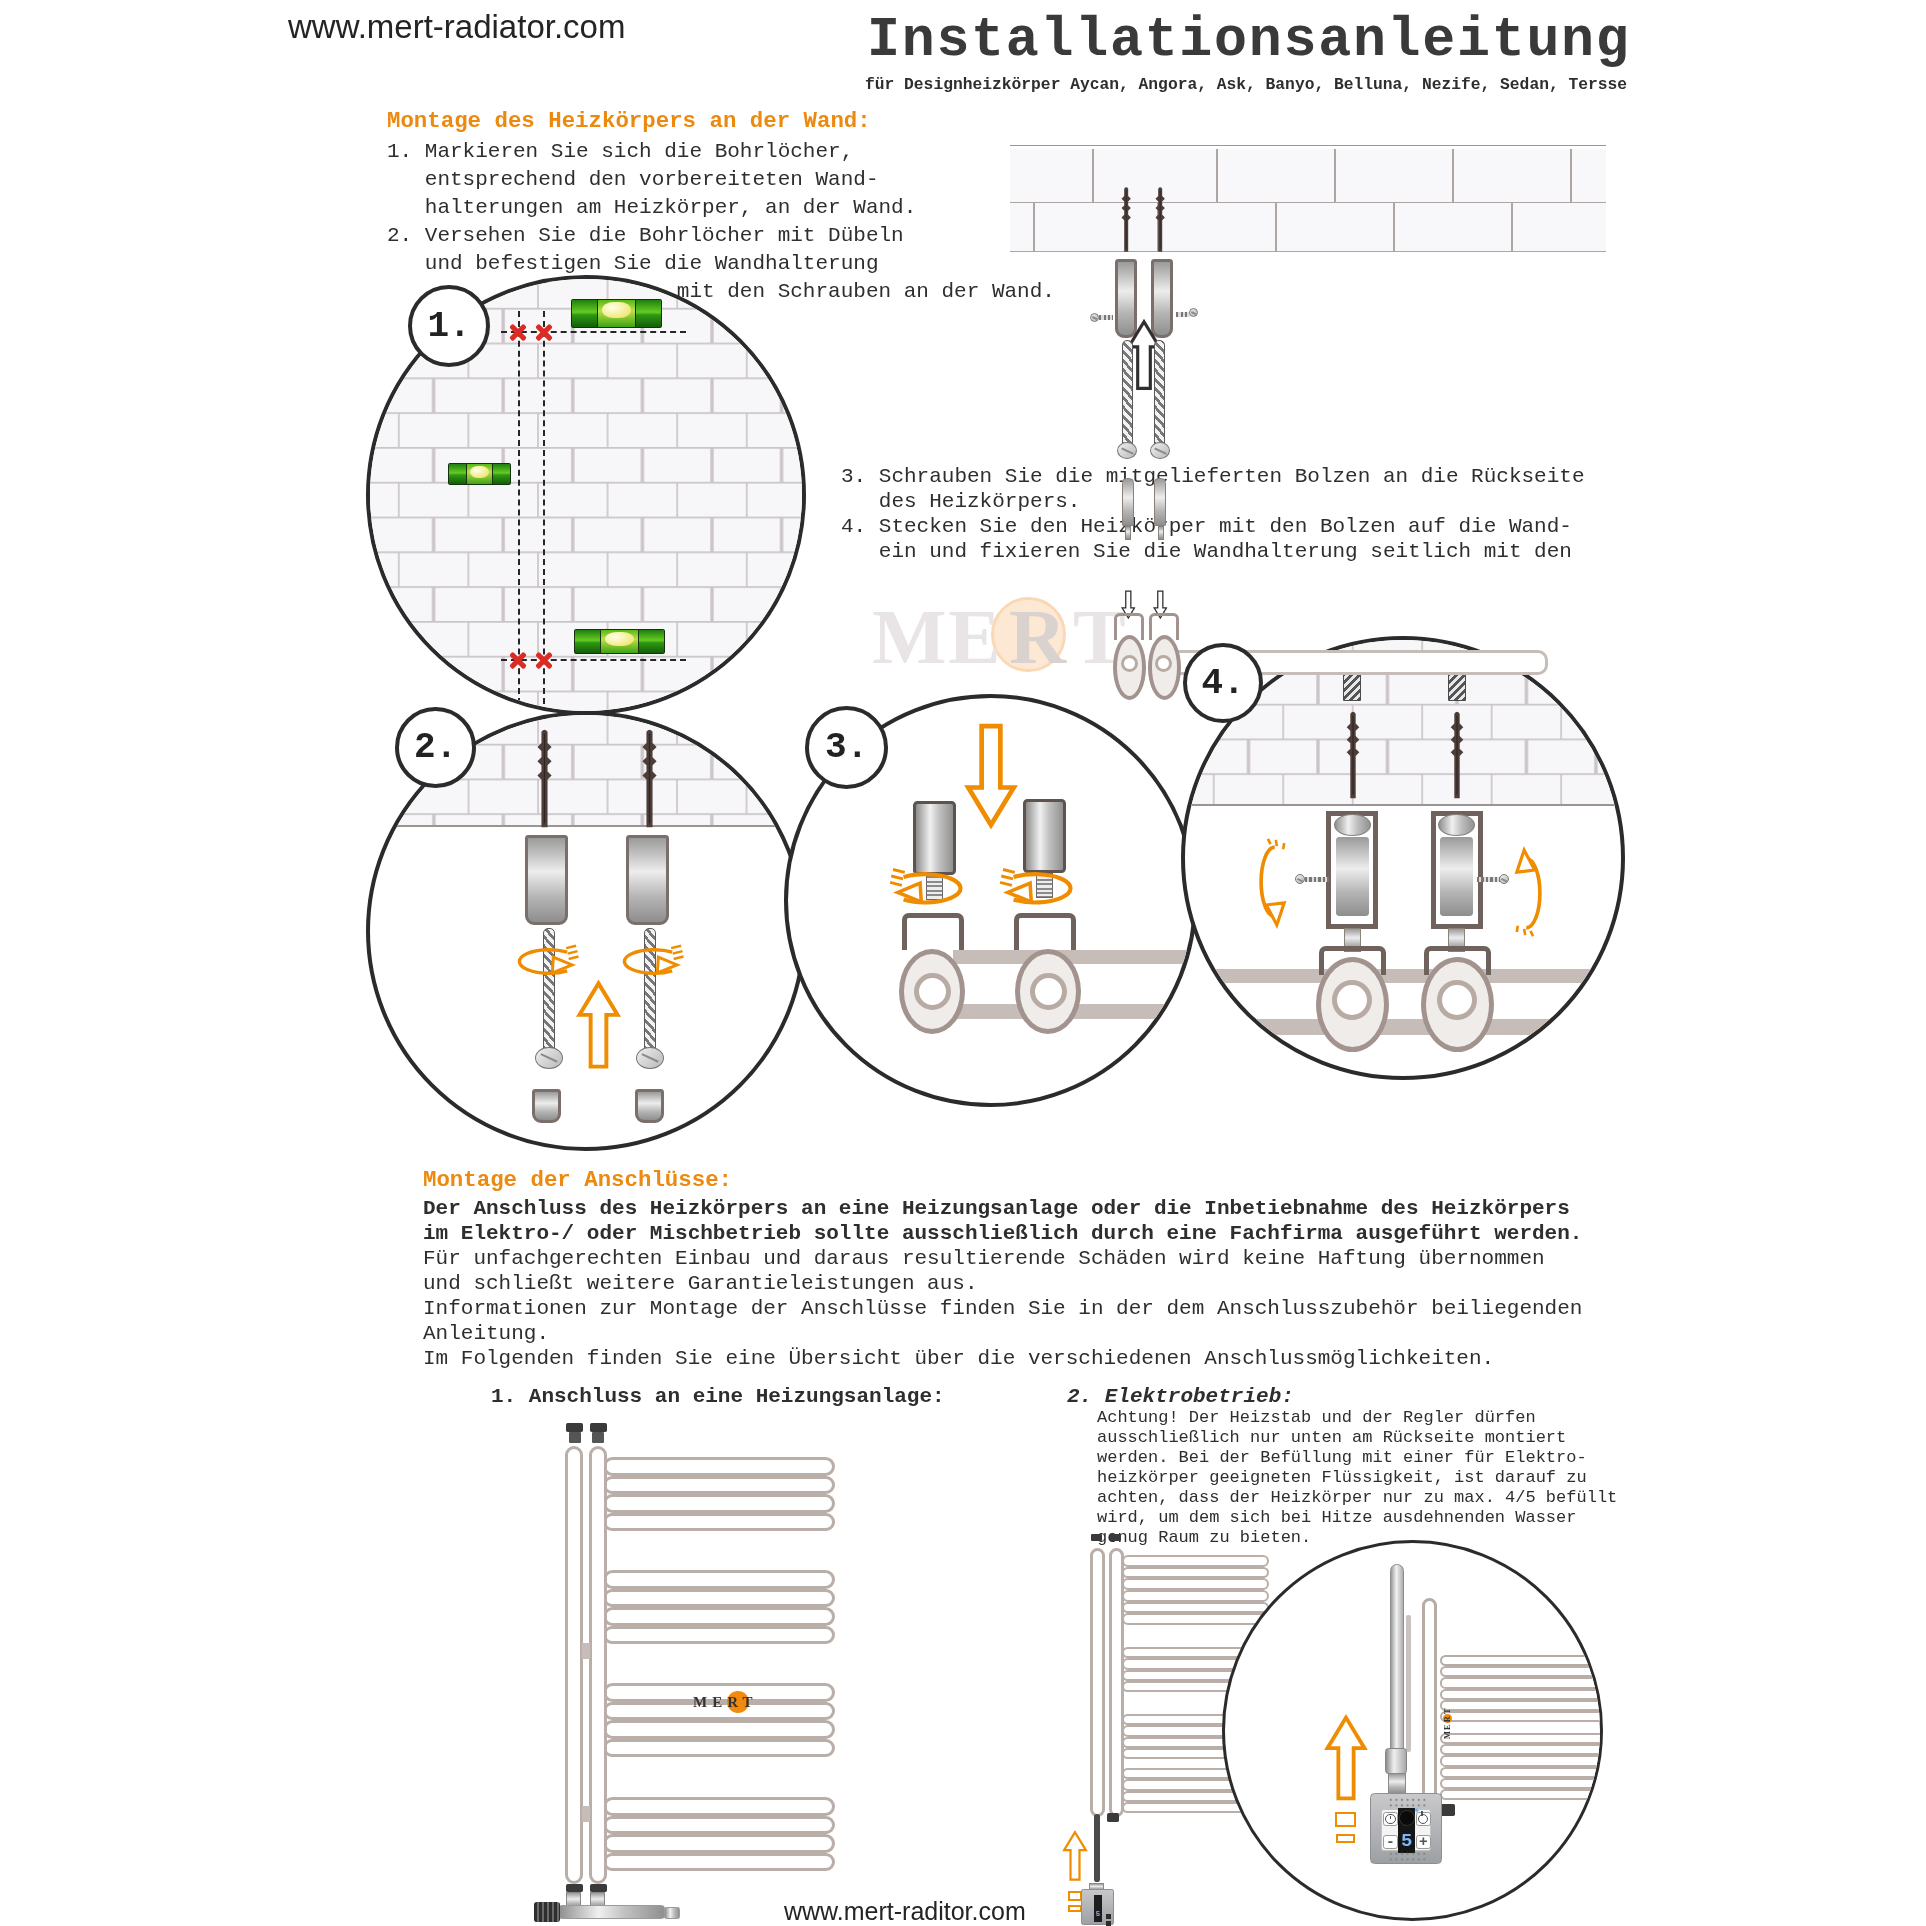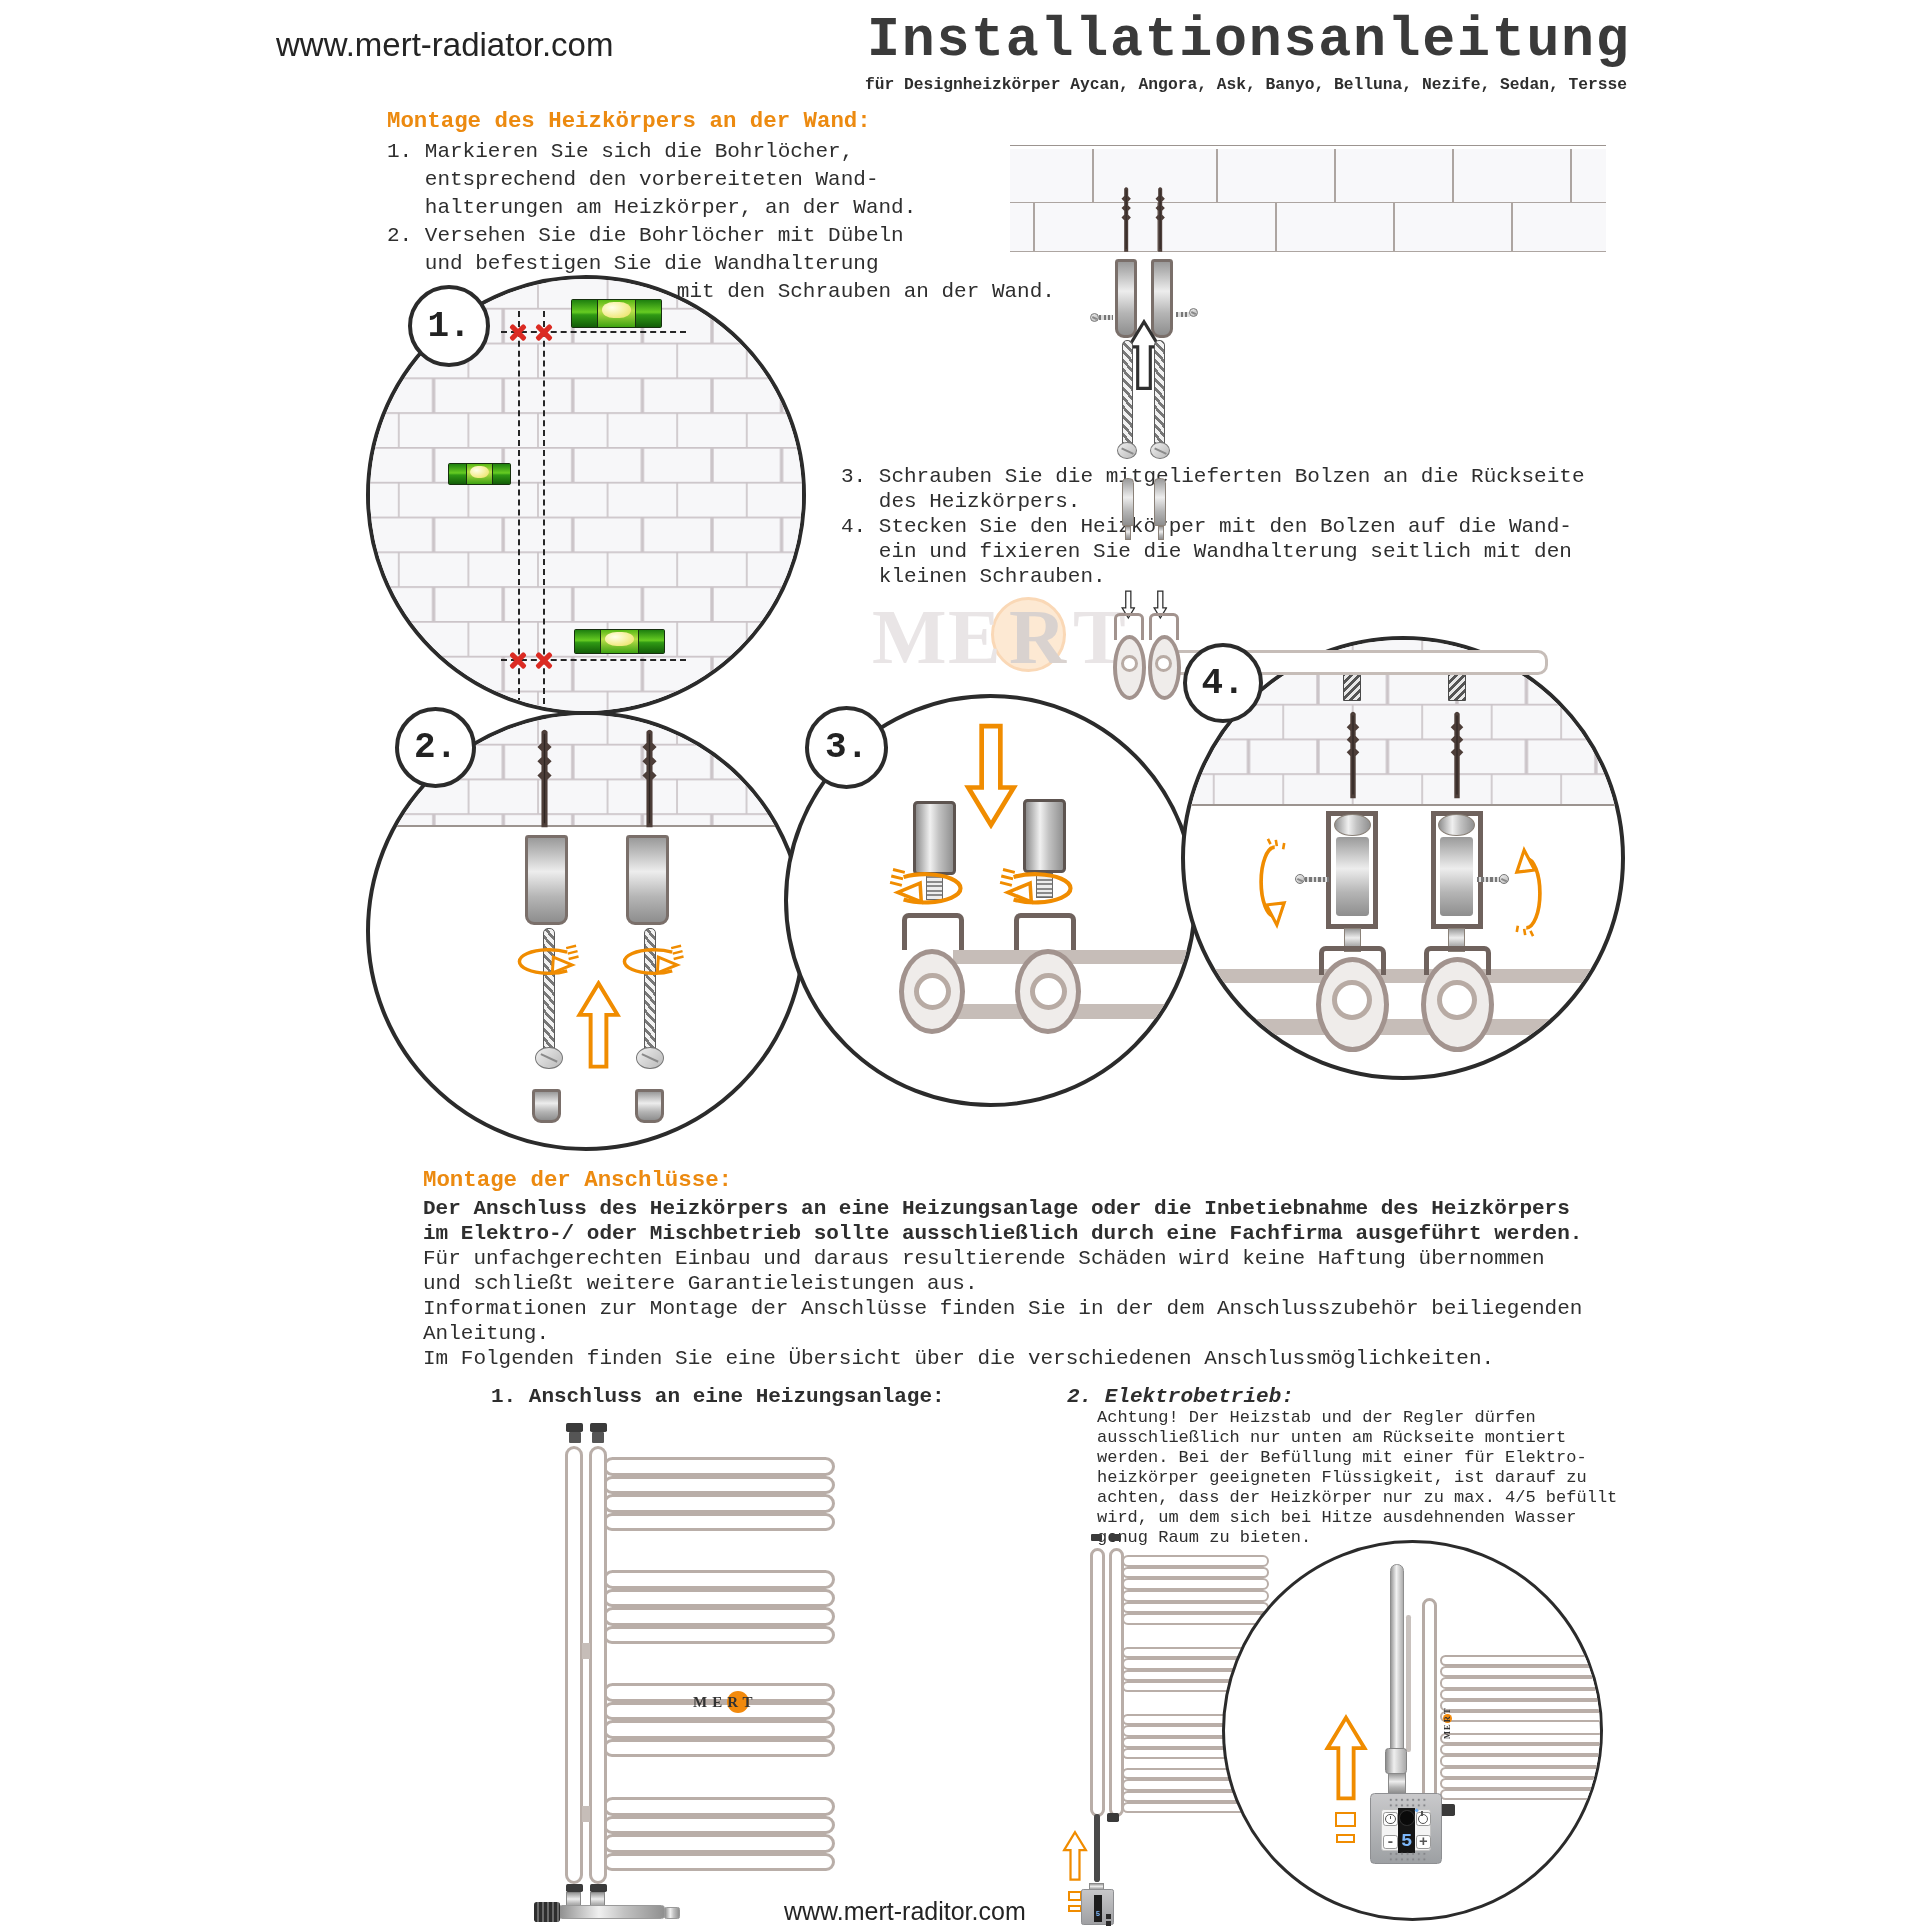--- a/index.html
+++ b/index.html
@@ -97,39 +97,38 @@
   </svg>
 
   <div class="a" style="left:864px;top:583px;width:269px;height:112px;">
     <div class="a" style="left:127px;top:13.5px;width:75px;height:75px;border-radius:50%;background:#FDE9D3;border:3.9px solid #FAD8B6;"></div>
     <div class="a wm" style="left:7.9px;top:9px;font-size:79px;">M</div>
     <div class="a wm" style="left:84px;top:9px;font-size:79px;">E</div>
     <div class="a wm" style="left:145px;top:9px;font-size:79px;color:#D9D2CF;">R</div>
     <div class="a wm" style="left:209px;top:9px;font-size:79px;">T</div>
   </div>
 
-  <div class="a sans" style="left:276px;top:7.9px;font-size:33px;color:#242424;margin-top:18px;">www.mert-radiator.com</div>
+  <div class="a sans" style="left:288px;top:7.9px;font-size:33px;color:#242424;">www.mert-radiator.com</div>
   <div class="a" style="left:867px;top:9px;font-size:55px;font-weight:bold;letter-spacing:1.7px;color:#3A3A3A;white-space:pre;">Installationsanleitung</div>
   <div class="a" style="left:865px;top:75px;font-size:16.3px;font-weight:bold;white-space:pre;">für Designheizkörper Aycan, Angora, Ask, Banyo, Belluna, Nezife, Sedan, Tersse</div>
 
   <div class="a h-orange" style="left:387px;top:108px;">Montage des Heizkörpers an der Wand:</div>
   <div class="a mono37" style="left:387px;top:138px;">
       <div class="tl">1. Markieren Sie sich die Bohrlöcher,</div>
       <div class="tl">   entsprechend den vorbereiteten Wand-</div>
       <div class="tl">   halterungen am Heizkörper, an der Wand.</div>
       <div class="tl">2. Versehen Sie die Bohrlöcher mit Dübeln</div>
       <div class="tl">   und befestigen Sie die Wandhalterung</div>
       <div class="tl">                       mit den Schrauben an der Wand.</div>
     </div>
   <div class="a mono37b" style="left:841px;top:464px;">
       <div class="tl">3. Schrauben Sie die mitgelieferten Bolzen an die Rückseite</div>
       <div class="tl">   des Heizkörpers.</div>
       <div class="tl">4. Stecken Sie den Heizkörper mit den Bolzen auf die Wand-</div>
       <div class="tl">   ein und fixieren Sie die Wandhalterung seitlich mit den</div>
-      <div class="tl">   kleinen Schrauben.</div>
     </div>
 
   <div class="a" style="left:1010px;top:145px;width:596px;height:108px;border-top:1.7px solid #9C9490;">
     <div class="a tilerow" style="left:0;top:3.4px;width:596px;height:54px;
          background-image:repeating-linear-gradient(to right,transparent 0 116px,#ADA5A1 116px 118px);background-position-x:90px;"></div>
     <div class="a tilerow" style="left:0;top:57px;width:596px;height:49px;
          background-image:repeating-linear-gradient(to right,transparent 0 116px,#ADA5A1 116px 118px);background-position-x:31px;"></div>
   </div>
   <svg class="a" style="left:1115px;top:186px;" width="22.4" height="67" viewBox="0 0 40 120">
       <use href="#dowel"></use>

